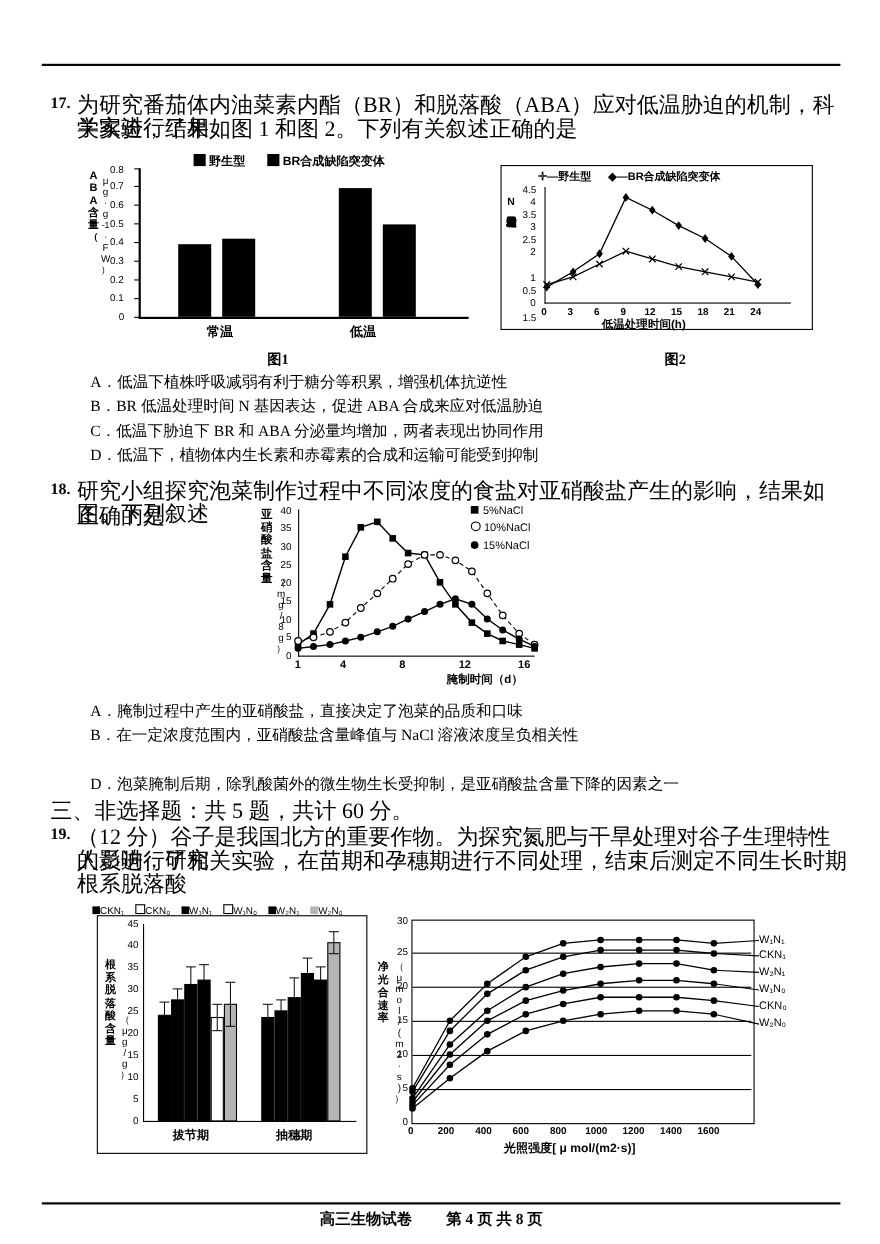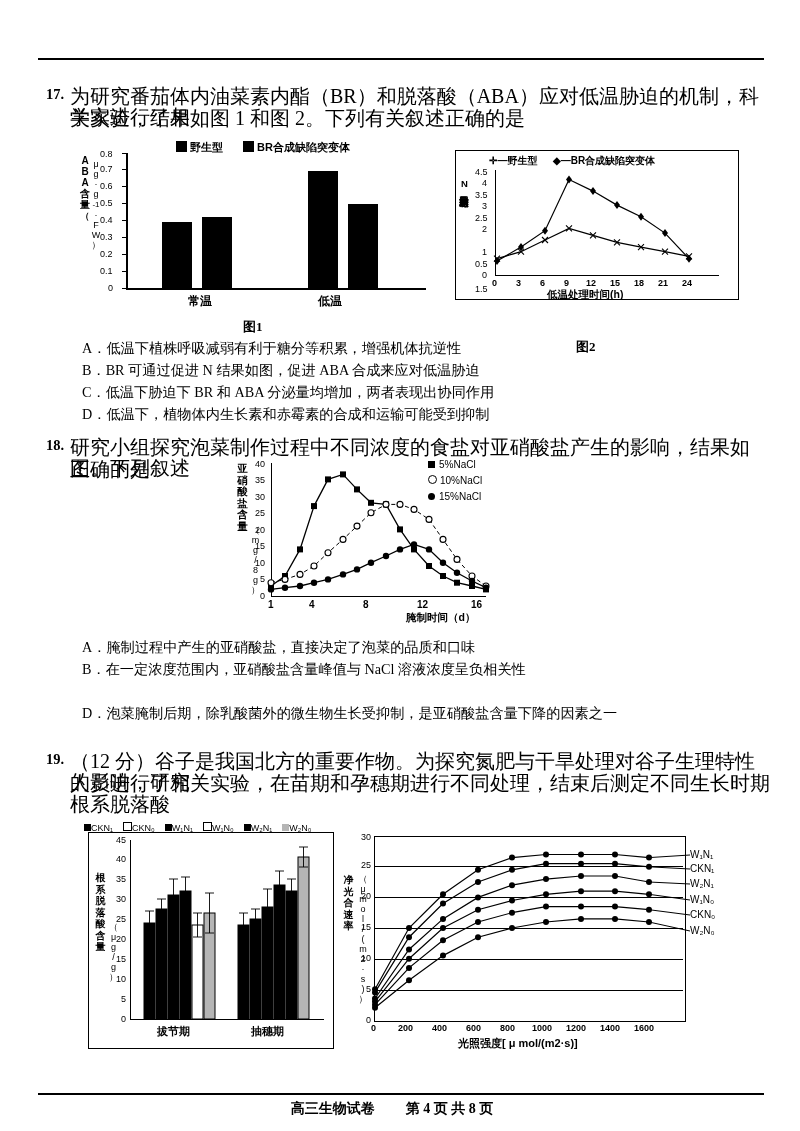--- a/index.html
+++ b/index.html
@@ -141,24 +141,24 @@
         <polygon points="114,25.5 117,29.5 114,33.5 111,29.5"></polygon>
         <polygon points="138,37.1 141,41.1 138,45.1 135,41.1"></polygon>
         <polygon points="162,51.1 165,55.1 162,59.1 159,55.1"></polygon>
         <polygon points="186,62.8 189,66.8 186,70.8 183,66.8"></polygon>
         <polygon points="210,79.1 213,83.1 210,87.1 207,83.1"></polygon>
         <polygon points="234,104.7 237,108.7 234,112.7 231,108.7"></polygon>
       </g>
     </svg>
     <div class="labb" style="left:92px;top:138px;font-size:10.5px;">低温处理时间(h)</div>
   </div>
-  <div class="fignum" style="left:576px;top:318px;margin-top:20px;">图2</div>
+  <div class="fignum" style="left:604px;top:318px;">图2</div>
 
   <div class="opt" style="left:82px;top:338px;">A．低温下植株呼吸减弱有利于糖分等积累，增强机体抗逆性</div>
-  <div class="opt" style="left:82px;top:360px;">B．BR 可通过促进 N 结果如图，促进 ABA 合成来应对低温胁迫</div>
+  <div class="opt" style="left:82px;top:360px;">B．BR 低温处理时间 N 基因表达，促进 ABA 合成来应对低温胁迫</div>
   <div class="opt" style="left:82px;top:382px;">C．低温下胁迫下 BR 和 ABA 分泌量均增加，两者表现出协同作用</div>
   <div class="opt" style="left:82px;top:404px;">D．低温下，植物体内生长素和赤霉素的合成和运输可能受到抑制</div>
 
   <div class="qnum" style="left:46px;top:437px;font-size:14.5px;">18.</div>
   <div class="q" style="left:70px;top:437px;width:700px;">研究小组探究泡菜制作过程中不同浓度的食盐对亚硝酸盐产生的影响，结果如图。下列叙述</div>
   <div class="q" style="left:70px;top:459px;width:700px;">正确的是</div>
 
   <div class="chartbox" style="left:216px;top:455px;width:380px;height:165px;">
 
     <div style="position:absolute;left:212px;top:2px;font-size:10px;font-family:'Liberation Sans',sans-serif;line-height:16px;">
@@ -248,20 +248,21 @@
           <circle cx="270" cy="132.7" r="3.2"></circle>
       </g>
     </svg>
     <div class="labb" style="left:190px;top:156px;font-size:10.5px;">腌制时间（d）</div>
   </div>
 
   <div class="opt" style="left:82px;top:637px;">A．腌制过程中产生的亚硝酸盐，直接决定了泡菜的品质和口味</div>
   <div class="opt" style="left:82px;top:659px;">B．在一定浓度范围内，亚硝酸盐含量峰值与 NaCl 溶液浓度呈负相关性</div>
   <div class="opt" style="left:82px;top:703px;">D．泡菜腌制后期，除乳酸菌外的微生物生长受抑制，是亚硝酸盐含量下降的因素之一</div>
 
+  <div class="q" style="left:46px;top:728px;">三、非选择题：共 5 题，共计 60 分。</div>
 
   <div class="qnum" style="left:46px;top:751px;font-size:14.5px;">19.</div>
   <div class="q" style="left:70px;top:751px;width:700px;">（12 分）谷子是我国北方的重要作物。为探究氮肥与干旱处理对谷子生理特性的影响，研究</div>
   <div class="q" style="left:70px;top:773px;width:700px;">人员进行了相关实验，在苗期和孕穗期进行不同处理，结束后测定不同生长时期根系脱落酸</div>
 
   <div class="chartbox" style="left:88px;top:822px;width:250px;height:230px;">
     <div class="frame" style="left:0;top:10px;width:244px;height:215px;"></div>
 
     <div style="position:absolute;left:-4px;top:0px;font-size:9px;font-family:'Liberation Sans',sans-serif;white-space:nowrap;">
       <span style="display:inline-block;width:7px;height:7px;background:#000;"></span><span>CKN₁</span>

